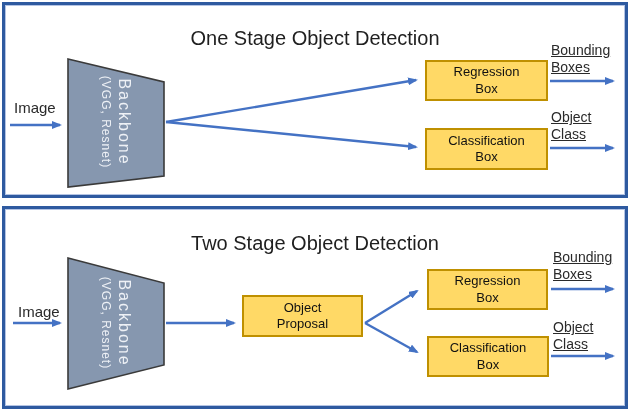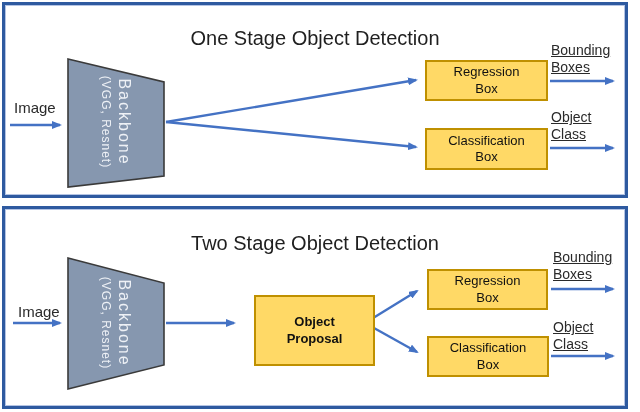--- a/index.html
+++ b/index.html
@@ -34,21 +34,21 @@
   .backbone-name{font-size:16px;letter-spacing:2px;}
   .backbone-detail{font-size:12px;letter-spacing:1px;margin-top:2px;}
   .ybox{
     position:absolute;z-index:3;background:var(--box-fill,#ffd966);
     border:2px solid var(--box-border,#bf9000);
     display:flex;align-items:center;justify-content:center;text-align:center;
     font-size:13px;line-height:1.25;color:#111;padding:0 14px;box-sizing:border-box;
   }
   #box-regression-one{left:425px;top:60px;width:123px;height:41px;}
   #box-classification-one{left:425px;top:128px;width:123px;height:42px;}
-  #box-proposal-two{left:254px;top:295px;width:121px;height:71px;font-weight:bold;}
+  #box-proposal-two{left:242px;top:295px;width:121px;height:42px;}
   #box-regression-two{left:427px;top:269px;width:121px;height:41px;}
   #box-classification-two{left:427px;top:336px;width:122px;height:41px;}
   .io-label{position:absolute;z-index:3;font-size:15px;color:#2a2a2a;}
   #image-label-one{left:14px;top:99px;}
   #image-label-two{left:18px;top:303px;}
   .out-label{position:absolute;z-index:3;font-size:14px;line-height:1.18;color:#2a2a2a;width:72px;text-decoration:underline;}
   #out-bounding-one{left:551px;top:42px;}
   #out-class-one{left:551px;top:109px;}
   #out-bounding-two{left:553px;top:249px;}
   #out-class-two{left:553px;top:319px;}

